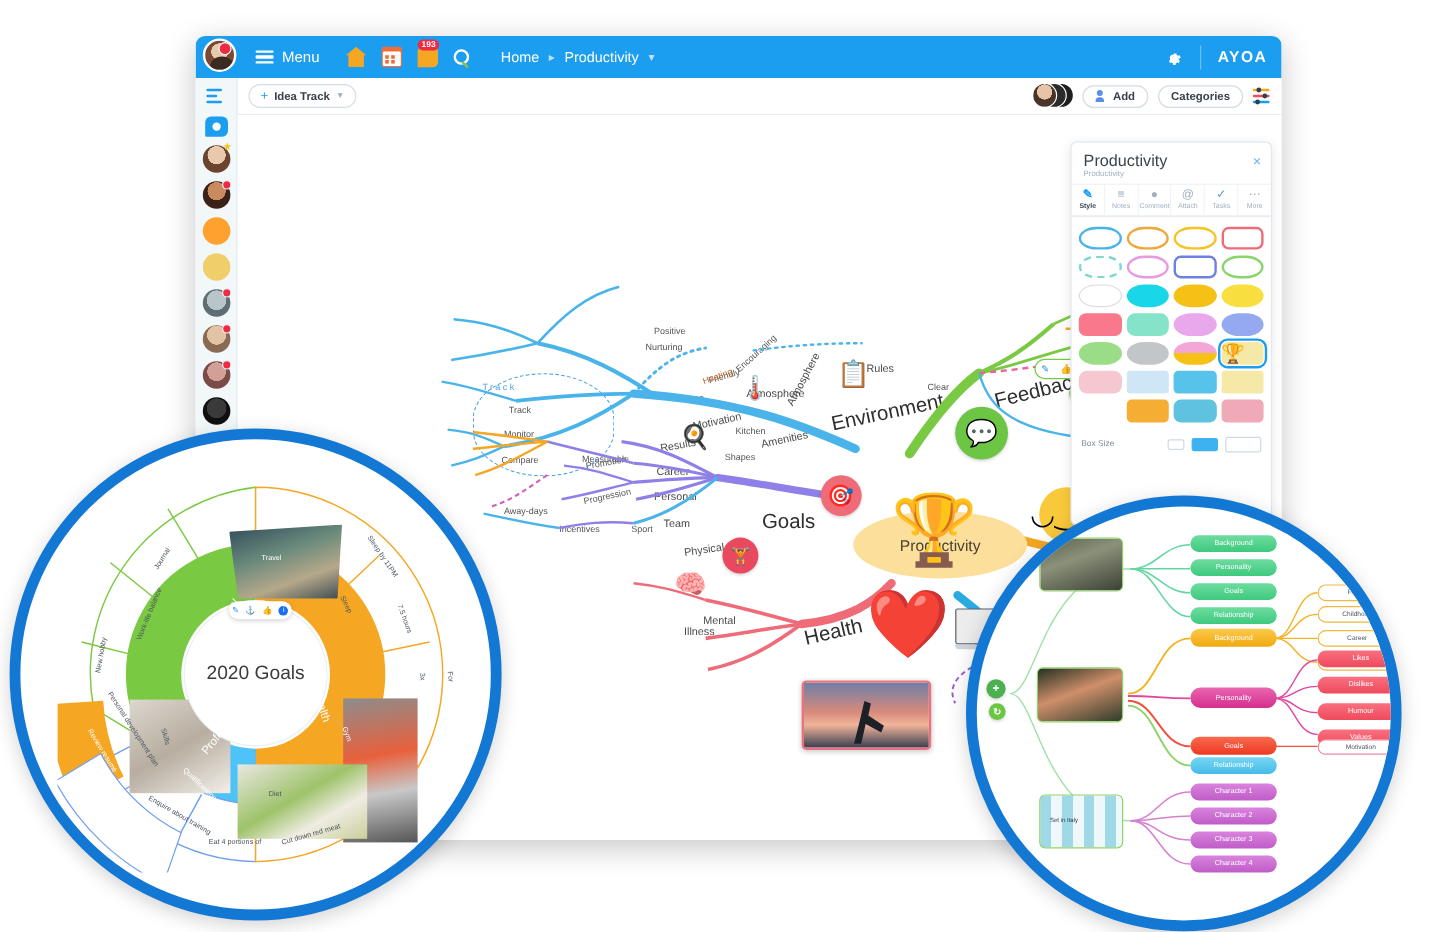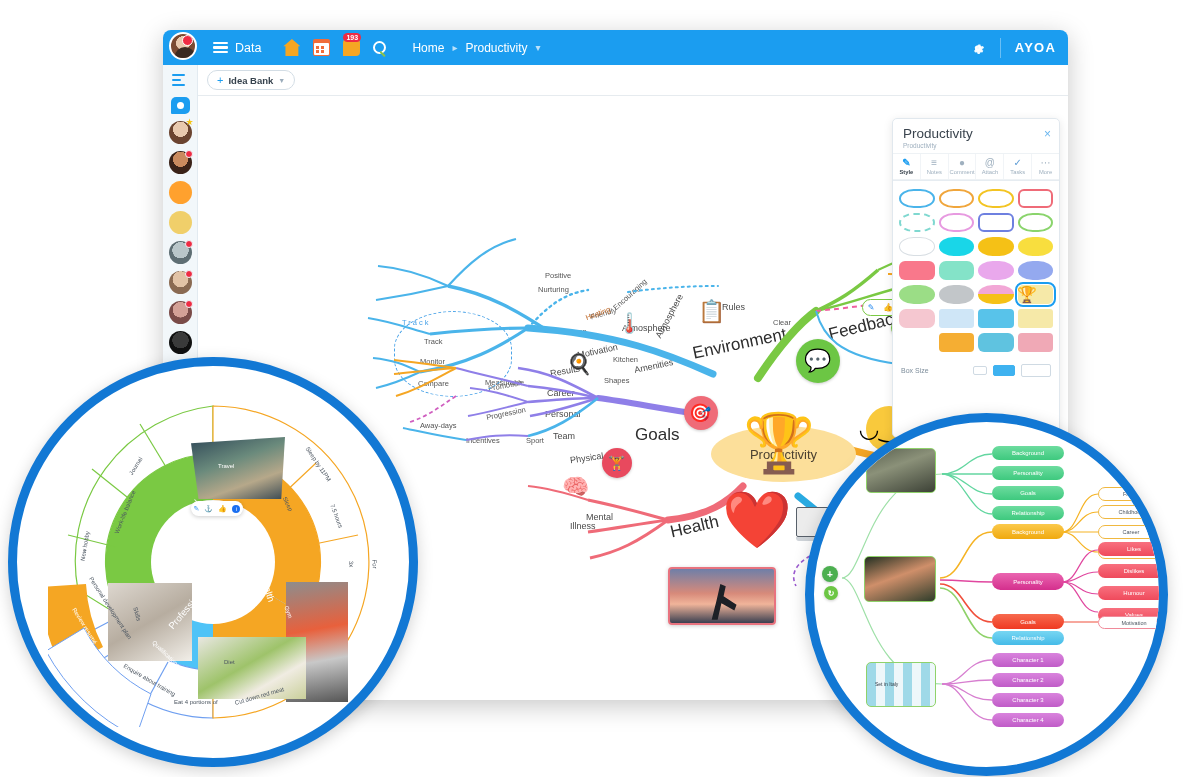--- a/index.html
+++ b/index.html
@@ -314,21 +314,21 @@
         <div class="tb-avatar">
           <span class="tb-avatar-dot"></span>
         </div>
       </div>
       <div class="menu-btn">
         <span class="hamburger">
             <i></i>
             <i></i>
             <i></i>
           </span>
-        <span>Data</span>
+        <span>Menu</span>
       </div>
       <div class="tb-icons">
         <span class="tb-ic ic-home"></span>
         <span class="tb-ic ic-cal"></span>
         <span class="tb-ic ic-chat">
           <span class="badge-193">193</span>
         </span>
         <span class="tb-ic ic-search"></span>
       </div>
       <div class="breadcrumb">
@@ -343,22 +343,44 @@
           <path d="M19.4 13l1.6-1.2-1.6-2.8-1.9.7a7 7 0 00-1.6-.9l-.3-2h-3.2l-.3 2a7 7 0 00-1.6.9l-1.9-.7-1.6 2.8L7.6 13a7 7 0 000 1.9l-1.6 1.2 1.6 2.8 1.9-.7c.5.4 1 .7 1.6.9l.3 2h3.2l.3-2c.6-.2 1.1-.5 1.6-.9l1.9.7 1.6-2.8-1.6-1.2a7 7 0 000-1.9z" opacity=".95"></path>
         </svg>
         <span class="tb-div"></span>
         <span class="brand">AYOA</span>
       </div>
     </div>
 
     <div class="subbar">
       <div class="idea-bank">
         <span class="ib-plus">+</span>
-        <span>Idea Bank</span>
+        <span>Idea Track</span>
         <span class="ib-caret">▼</span>
+      </div>
+      <div class="subbar-right">
+        <div class="collab-avatars">
+          <span class="ca ca1"></span>
+          <span class="ca ca2"></span>
+          <span class="ca ca3"></span>
+        </div>
+        <div class="pill-btn">
+          <span class="ic-adduser"></span>
+          <span>Add</span>
+        </div>
+        <div class="pill-btn">
+          <span>Categories</span>
+        </div>
+        <span class="ic-sliders">
+          <i></i>
+            <i></i>
+            <i></i>
+            <b></b>
+            <b></b>
+            <b></b>
+        </span>
       </div>
     </div>
 
     <div class="leftrail">
       <span class="rail-ic rail-list">
           <i></i>
           <i></i>
           <i></i>
         </span>
       <span class="rail-chat"></span>
@@ -655,20 +677,23 @@
         <path d="M30,193 A156,156 0 0,0 47,256 L6,278 A202,202 0 0,1 -16,196 Z" fill="#f5a623" transform="translate(8,-6)"></path>
         <path d="M30,241 A156,156 0 0,0 97,307 L82,350 A202,202 0 0,1 -8,264 Z" fill="#fff" stroke="#6f9ff0" stroke-width="1" transform="translate(6,-10)"></path>
         <circle cx="165" cy="165" r="62" fill="#fff"></circle>
       </svg>
 
       <div style="position:absolute;left:143px;top:40px;width:94px;height:62px;background:linear-gradient(160deg,#2f4858 0%,#6a8a7c 40%,#b6a88a 70%,#3b4a52 100%);clip-path:polygon(8% 100%,0 10%,100% 0,96% 100%);z-index:3"></div>
       <div style="position:absolute;left:238px;top:185px;width:62px;height:120px;background:linear-gradient(170deg,#8d8d8d 0%,#e8603c 40%,#c8c8c8 65%,#555 100%);z-index:3"></div>
       <div style="position:absolute;left:150px;top:240px;width:108px;height:62px;background:linear-gradient(150deg,#e9e7e2 0%,#9ec36a 45%,#f0ece2 70%,#c9cf9a 100%);z-index:3"></div>
       <div style="position:absolute;left:60px;top:186px;width:84px;height:78px;background:linear-gradient(150deg,#ddd7cf 0%,#b7ada0 50%,#f2efe9 100%);z-index:3"></div>
 
+      <div class="sb-center">
+        <span>2020 Goals</span>
+      </div>
 
       <div class="sb-seg-label" style="left:118px;top:112px;transform:rotate(-46deg)">Personal</div>
       <div class="sb-seg-label" style="left:113px;top:205px;transform:rotate(-50deg)">Professional</div>
       <div class="sb-seg-label" style="left:206px;top:186px;transform:rotate(72deg)">Health</div>
 
       <div class="ring-label" style="left:170px;top:66px;color:#fff">Travel</div>
       <div class="ring-label" style="left:78px;top:66px;transform:rotate(-58deg)">Journal</div>
       <div class="ring-label" style="left:54px;top:112px;transform:rotate(-68deg)">Work-life balance</div>
       <div class="ring-label" style="left:22px;top:146px;transform:rotate(-80deg)">New hobby</div>
       <div class="ring-label" style="left:26px;top:208px;transform:rotate(57deg)">Personal development plan</div>

